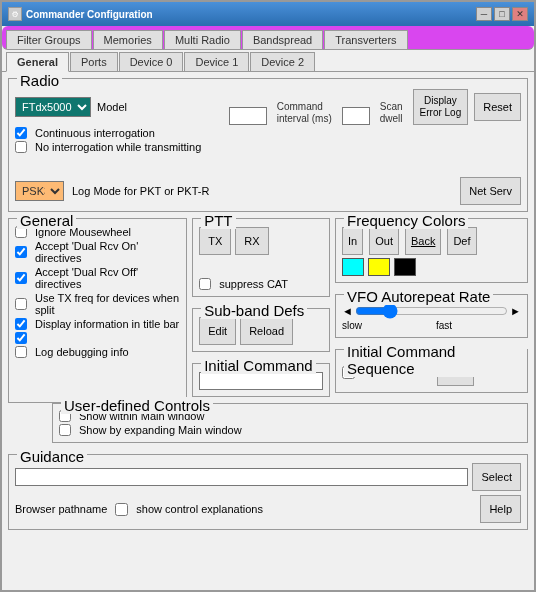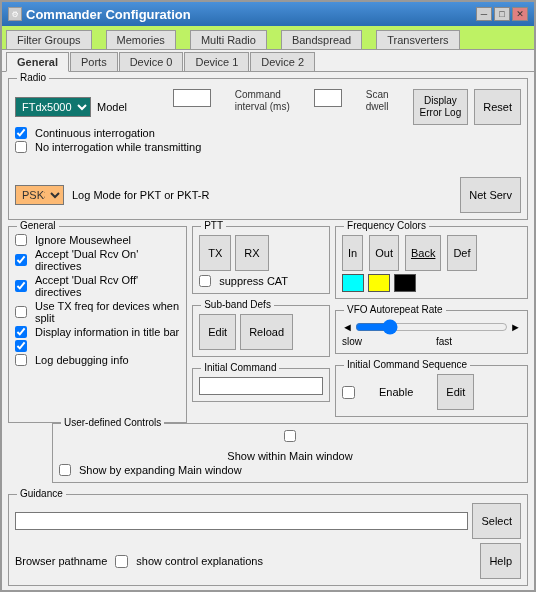--- a/index.html
+++ b/index.html
@@ -34,38 +34,39 @@
       gap: 4px;
     }
     .title-icon {
       width: 14px;
       height: 14px;
       background: #ccc;
       border: 1px solid #999;
       display: flex; align-items: center; justify-content: center;
       font-size: 8px;
     }
-    .title-text { font-size: 13px; font-weight: bold; }
+    .title-text { font-size: 10px; font-weight: bold; }
     .window-controls { display: flex; gap: 2px; }
     .win-btn {
       width: 16px; height: 14px;
       background: #d0d0d0;
       border: 1px solid #888;
       cursor: pointer;
       font-size: 9px;
       display: flex; align-items: center; justify-content: center;
       color: #333;
     }
     .win-btn.close { background: #e08080; }
     .tab-bar-top {
-      background: #bef264;
+      background: #d946ef;
       display: flex;
       padding: 4px 4px 0 4px;
-      gap: 14px;
+      gap: 1px;
       border-bottom: 1px solid #999;
+      border-radius: 6px;
     }
     .tab {
       padding: 3px 10px;
       background: #e0e0e0;
       border: 1px solid #999;
       border-bottom: none;
       cursor: pointer;
       font-size: 11px;
       color: #333;
     }
@@ -93,21 +94,21 @@
       position: relative;
       margin-bottom: 6px;
       padding: 4px 6px 6px 6px;
     }
     .group-box-title {
       position: absolute;
       top: -7px;
       left: 8px;
       background: #f0f0f0;
       padding: 0 3px;
-      font-size: 10px;
+      font-size: 15px;
     }
     .radio-row {
       display: flex;
       align-items: center;
       gap: 6px;
       margin-top: 6px;
     }
     select {
       height: 20px;
       font-size: 11px;
@@ -117,21 +118,21 @@
       padding: 0 2px;
     }
     input[type="text"], input[type="number"] {
       height: 18px;
       font-size: 11px;
       border: 1px solid #777;
       padding: 0 2px;
       background: white;
     }
     .btn {
-      height: 36px;
+      height: 28px;
       padding: 0 8px;
       font-size: 11px;
       background: #e0e0e0;
       border: 1px solid #999;
       cursor: pointer;
       white-space: nowrap;
     }
     .btn-tall {
       height: 36px;
       padding: 2px 6px;
@@ -256,21 +257,21 @@
       <span class="group-box-title">Radio</span>
 
       <div class="radio-row">
         <select>
           <option>FTdx5000</option>
         </select>
         <span>Model</span>
 
         <div style="flex:1"></div>
 
-        <div style="display:flex; align-items:flex-start; gap:24px;">
+        <div style="display:flex; align-items:flex-end; gap:10px;">
           <input type="text" class="small-input" style="">
           <span class="label-small" style="white-space:pre-line;">Command
 interval (ms)</span>
           <input type="text" class="scan-input" style="">
           <span class="label-small" style="white-space:pre-line;">Scan
 dwell</span>
           <button class="btn-tall" style="font-size:10px;">Display
 Error Log</button>
         </div>
 
@@ -336,21 +337,21 @@
       </div>
 
       <div class="panel-mid" style="display:flex; flex-direction:column; gap:5px;">
 
         <div class="group-box">
           <span class="group-box-title">PTT</span>
           <div class="ptt-btns">
             <button class="btn">TX</button>
             <button class="btn">RX</button>
           </div>
-          <div class="checkbox-row" style="margin-top:4px;">
+          <div class="checkbox-row" style="margin-top:23px;">
             <input type="checkbox" style="">
             <span>suppress CAT</span>
           </div>
         </div>
 
         <div class="group-box">
           <span class="group-box-title">Sub-band Defs</span>
           <div class="sub-btns">
             <button class="btn">Edit</button>
             <button class="btn">Reload</button>
@@ -401,21 +402,21 @@
             <button class="btn">Edit</button>
           </div>
         </div>
       </div>
 
     </div>
 
     <div style="display:flex; gap:5px; margin-bottom:5px;padding-left:44px;">
       <div class="group-box" style="flex:1;">
         <span class="group-box-title">User-defined Controls</span>
-        <div class="checkbox-row" style="flex-direction:column;">
+        <div class="checkbox-row" style="">
           <input type="checkbox" style="">
           <span>Show within Main window</span>
         </div>
         <div class="checkbox-row">
           <input type="checkbox" style="">
           <span>Show by expanding Main window</span>
         </div>
       </div>
     </div>
 

